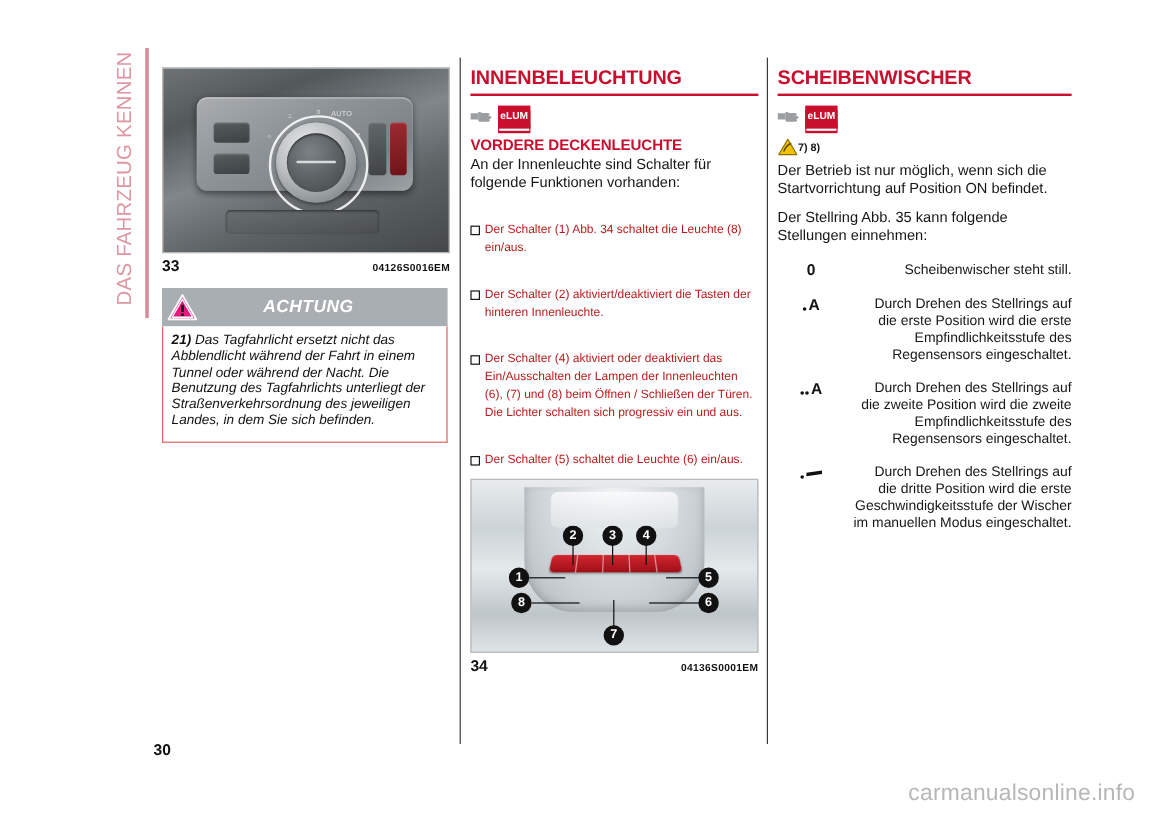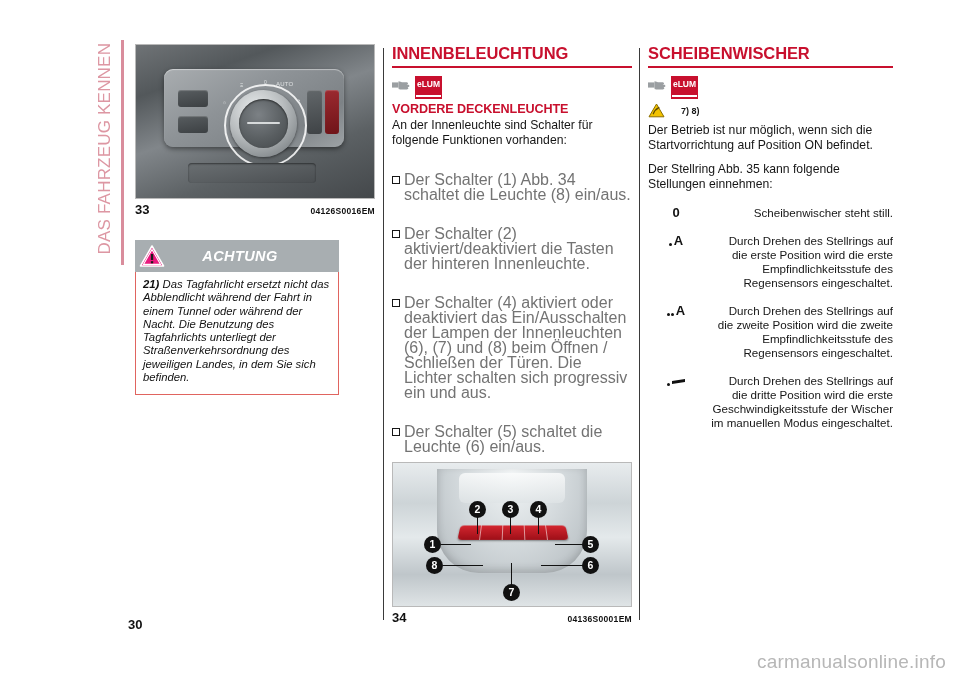--- a/index.html
+++ b/index.html
@@ -43,21 +43,21 @@
     font-size: 17px;
     letter-spacing: 0.2px;
     color: #dd97a3;
     white-space: nowrap;
     font-family: "Liberation Sans", sans-serif;
   }
 
   
   .col {
     position: absolute;
-    top: 44px;
+    top: 56px;
   }
   #col-left  { left: 135px; width: 240px; }
   #col-mid   { left: 392px; width: 240px; }
   #col-right { left: 648px; width: 245px; }
 
   .col-divider {
     position: absolute;
     top: 48px;
     width: 1px;
     height: 572px;
@@ -186,21 +186,21 @@
     font-family: "Liberation Sans", sans-serif;
   }
   .il-line { position: absolute; background: #111; height: 1px; }
   .il-line.v { width: 1px; }
 
   
   #achtung-box {
     position: absolute;
     left: 135px;
     top: 240px;
-    width: 204px;
+    width: 238px;
   }
   .achtung-header {
     display: flex;
     align-items: center;
     height: 32px;
     background: #a8aeb1;
   }
   .achtung-title {
     flex: 1;
     text-align: center;
@@ -273,38 +273,38 @@
   p.body {
     margin: 0 0 1px 0;
     font-size: 12.2px;
     line-height: 15px;
     color: #161616;
   }
   ul.sq-list { margin: 0; padding: 0; list-style: none; }
   ul.sq-list li {
     position: relative;
     padding-left: 12px;
-    font-size: 16px;
+    font-size: 10px;
     line-height: 15px;
-    color: #737373;
+    color: #b91c1c;
     margin-bottom: 0px;
     margin-top: 24px;
   }
   ul.sq-list li .sq {
     position: absolute;
     left: 0; top: 4px;
     width: 6px; height: 6px;
     border: 1.6px solid #161616;
     background: #fff;
   }
 
   .warn-refs-row {
     display: flex;
     align-items: center;
-    gap: 16px;
+    gap: 0;
     margin: 2px 0 4px 0;
     height: 17px;
   }
   .warn-tri-yellow { width: 17px; height: 15px; position: relative; flex: none; }
   .warn-refs {
     font-size: 9px;
     font-weight: bold;
     color: #161616;
   }
 

